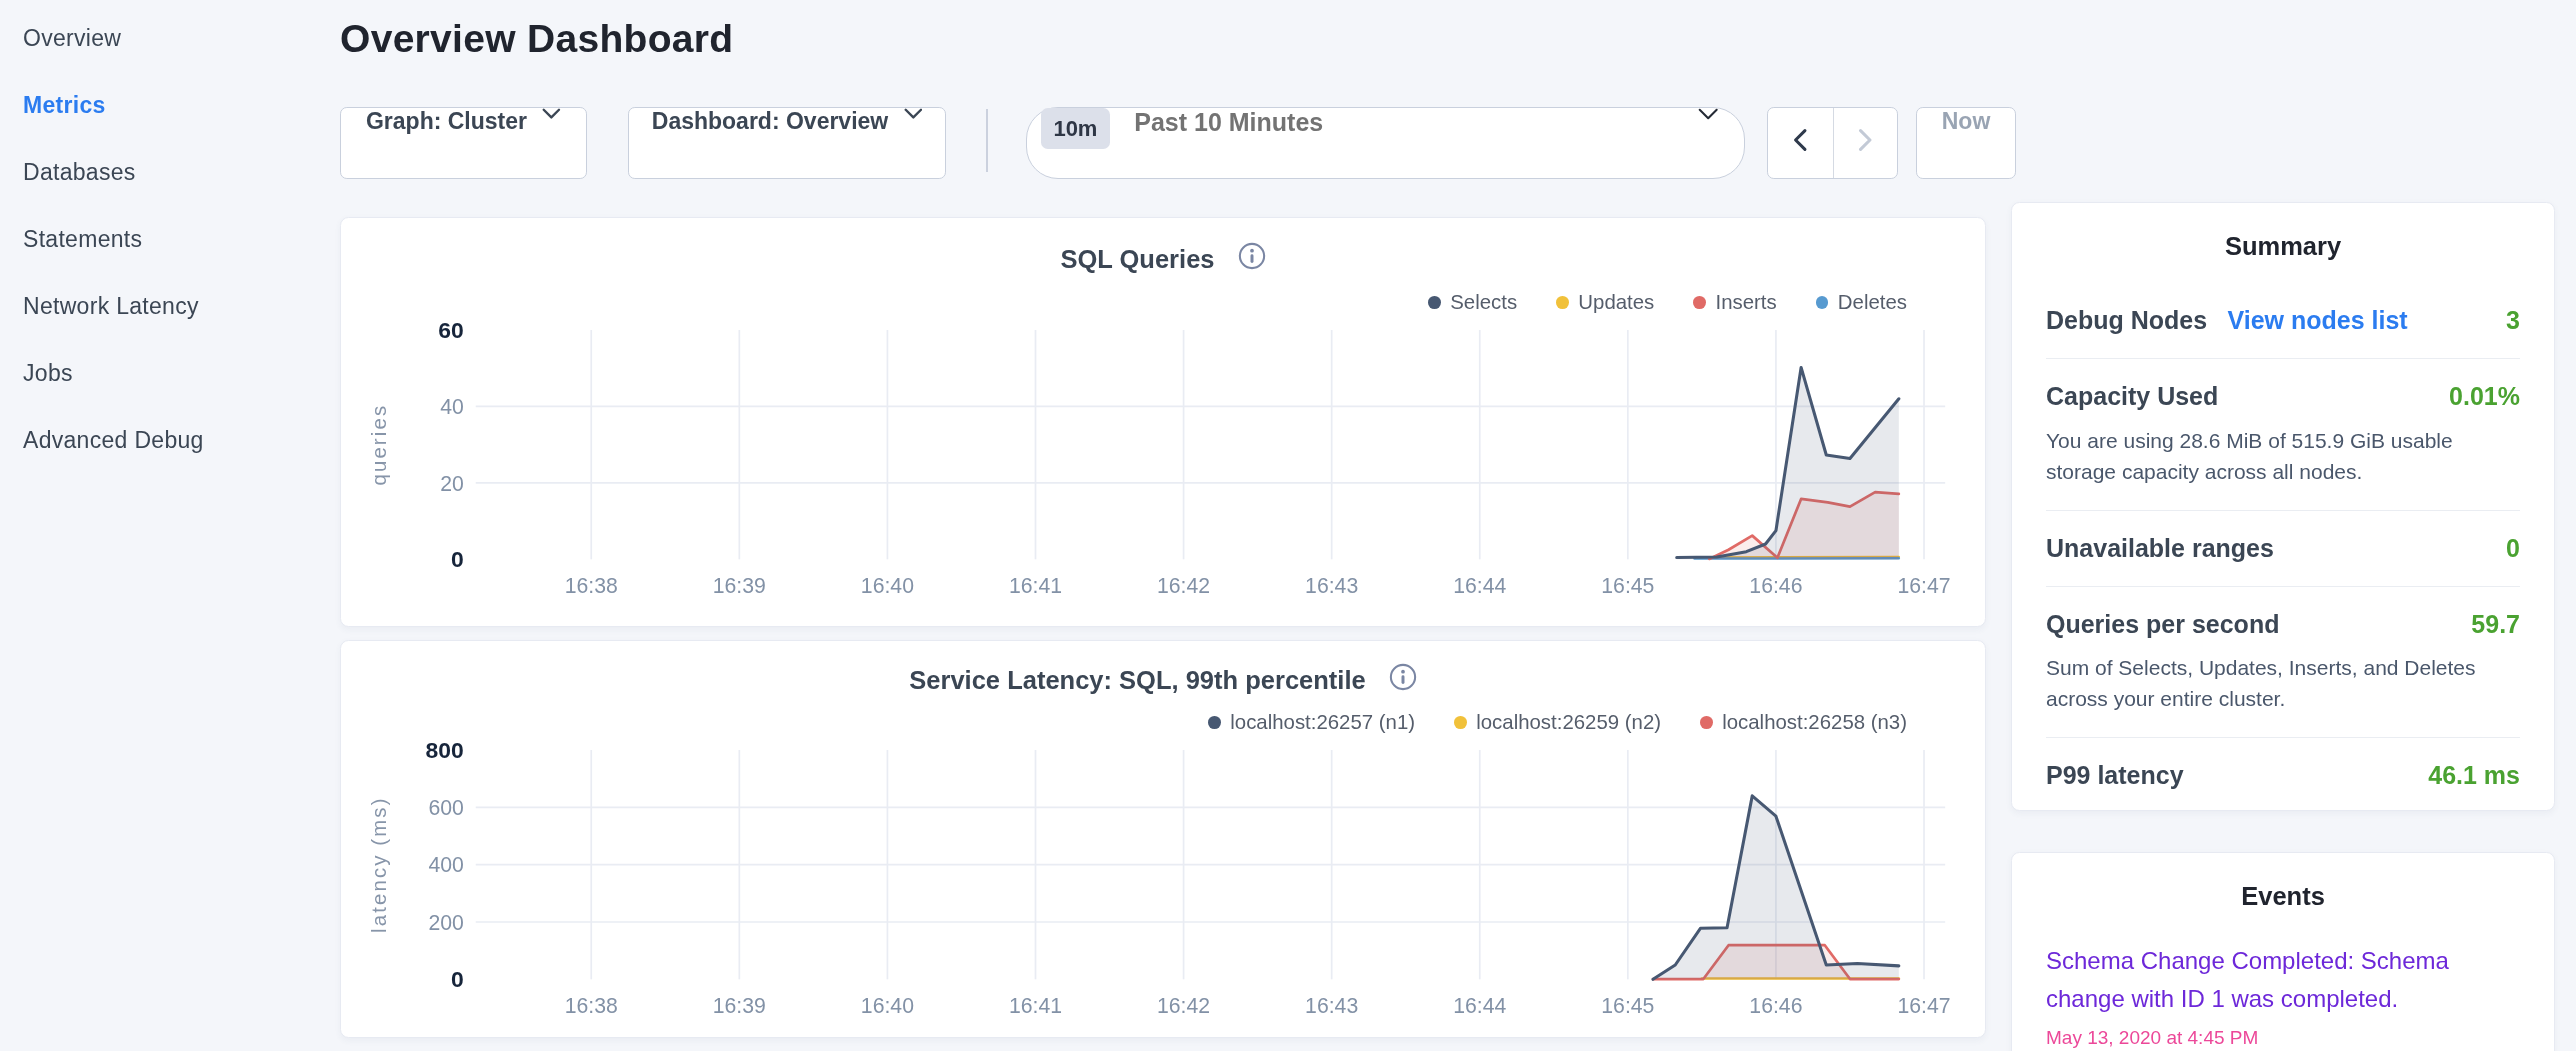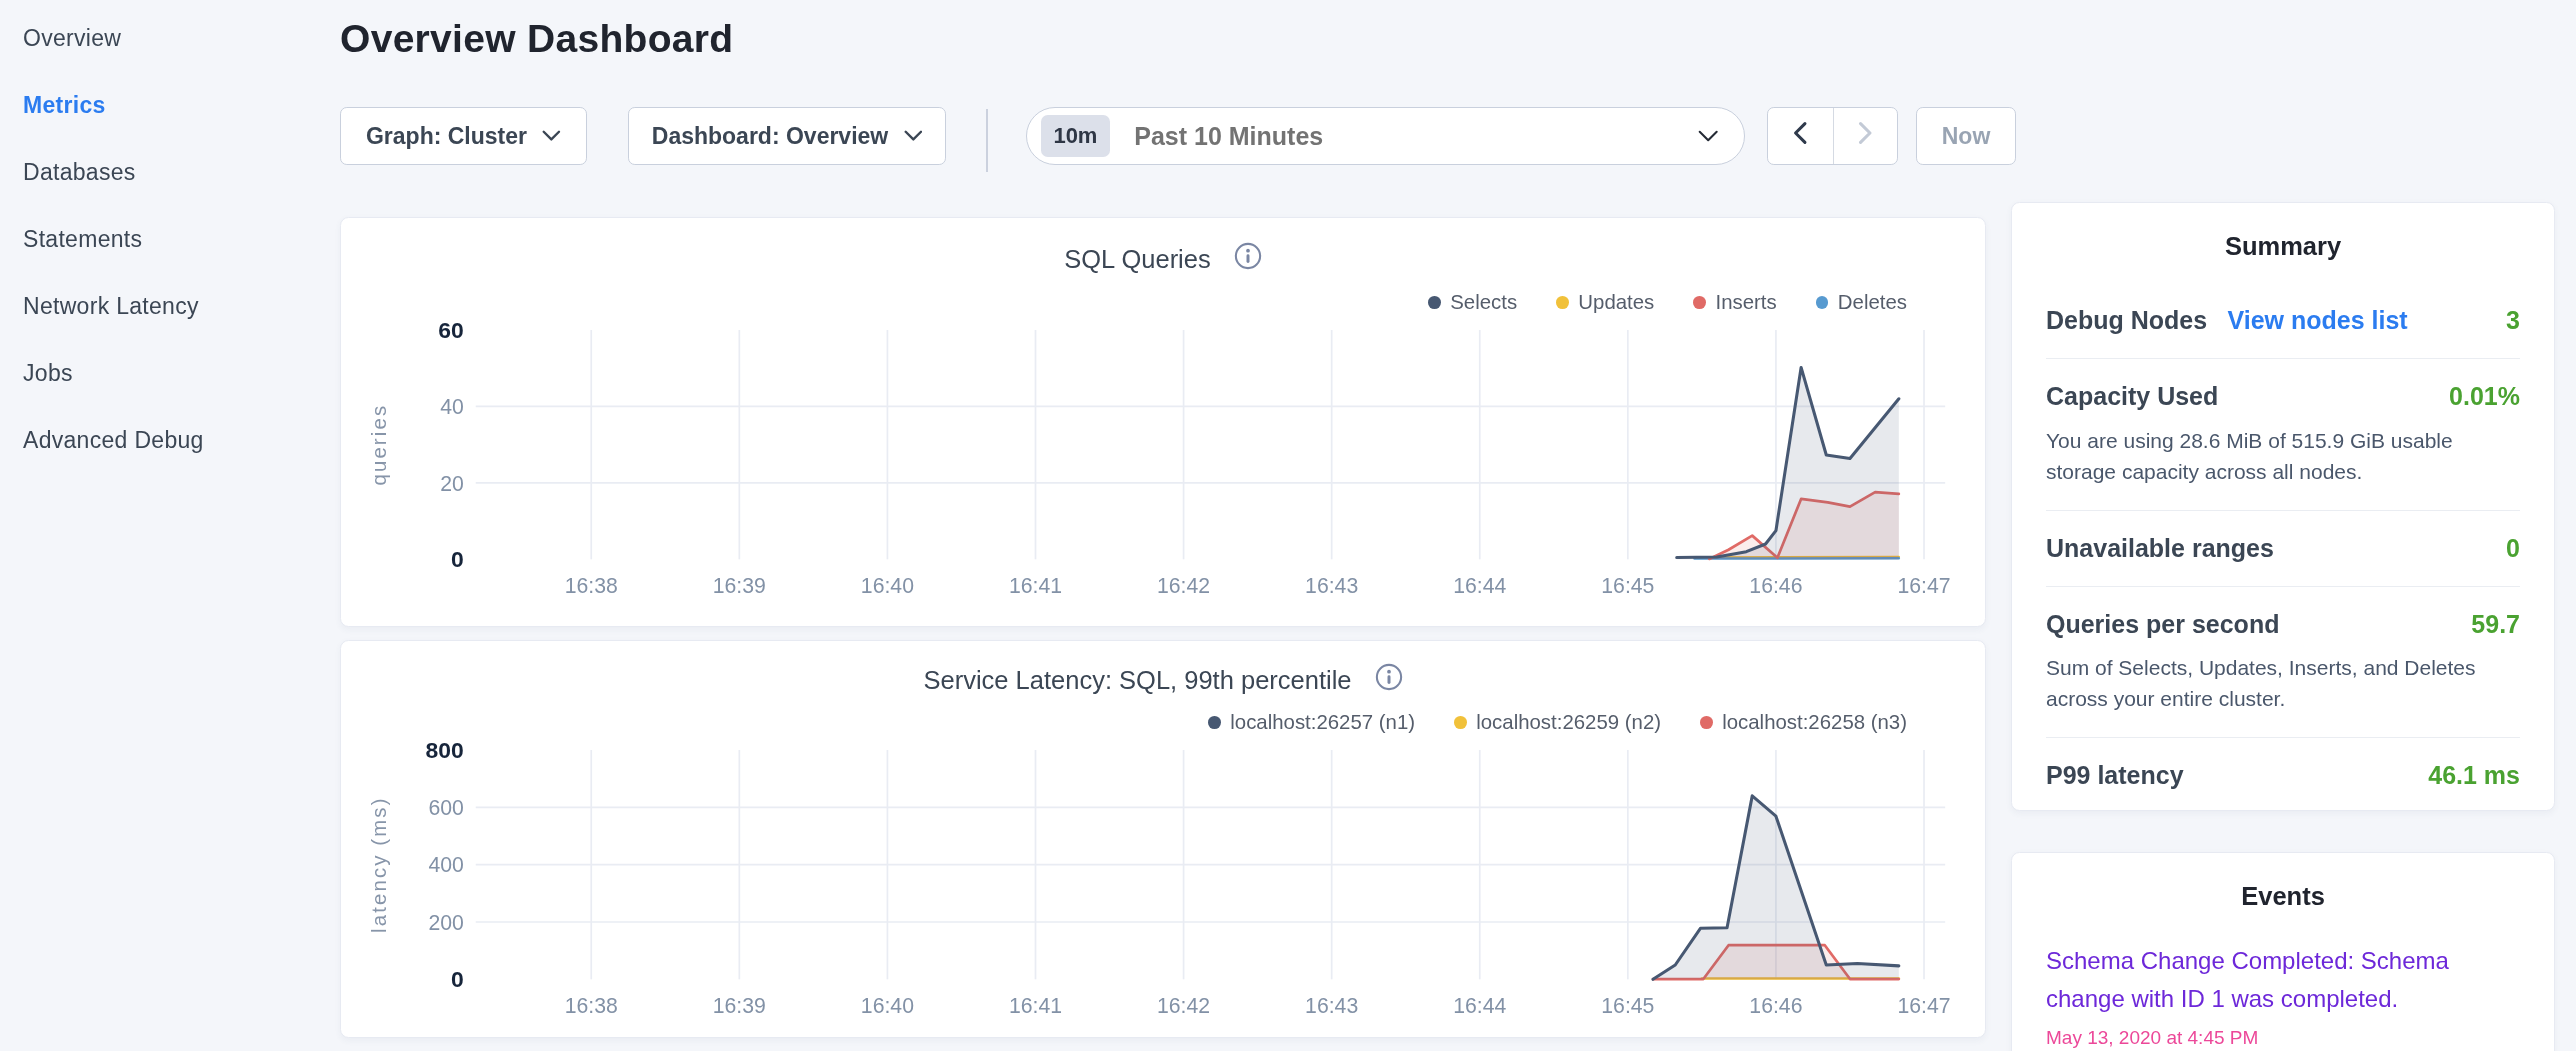--- a/index.html
+++ b/index.html
@@ -21,23 +21,23 @@
   .side-item.active { color:#2B7CF0; font-weight:bold; }
 
   
   .page-title {
     position:absolute; left:340px; top:17px;
     font-size:39px; font-weight:bold; color:#20242E; letter-spacing:0.3px;
   }
 
   
   .tbtn {
-    position:absolute; top:107px; height:58px; background:#FFFFFF;
+    position:absolute; top:107px; height:72px; background:#FFFFFF;
     border:1.7px solid #C9D0DD; border-radius:6.8px;
-    display:flex; align-items:center; justify-content:center;
+    display:flex; align-items:flex-start; justify-content:center;
     font-size:23px; font-weight:bold; color:#3B4654; cursor:pointer;
   }
   .dd-chevron { margin-left:15.3px; display:flex; }
   .toolbar-divider {
     position:absolute; left:986px; top:109px; width:1.7px; height:63px; background:#CBD1DE;
   }
   .time-selector { justify-content:flex-start; padding:0 25.5px 0 13.6px;border-radius:32px; }
   .time-badge {
     background:#DCE0EA; border-radius:6.8px; padding:7.7px 12.8px;
     font-size:22px; font-weight:bold; color:#2E3645;
@@ -56,21 +56,21 @@
     box-shadow:0 2.6px 6px rgba(56,76,108,0.05);
   }
   #sql-card     { left:340px;  top:217px;  width:1646px; height:410px; }
   #latency-card { left:340px;  top:640px;  width:1646px; height:398px; }
   #summary-card { left:2011px; top:202px;  width:544px;  height:609px; }
   #events-card  { left:2011px; top:852px; width:544px;  height:357px; }
 
   .chart-title {
     position:absolute; left:0; right:0; top:24px;
     display:flex; align-items:center; justify-content:center; gap:23px;
-    font-size:25.5px; font-weight:normal; color:#3B4654;
+    font-size:25.5px; font-weight:bold; color:#3B4654;
   }
   #latency-card .chart-title { top:22px; }
   .legend {
     position:absolute; right:78px; top:73px;
     display:flex; gap:39px; font-size:20.4px; color:#555D6B;
   }
   #latency-card .legend { top:70px; }
   .legend-item { display:flex; align-items:center; gap:9.4px; cursor:pointer; }
   .legend-dot { width:12.8px; height:12.8px; border-radius:50%; flex:0 0 auto; }
 

